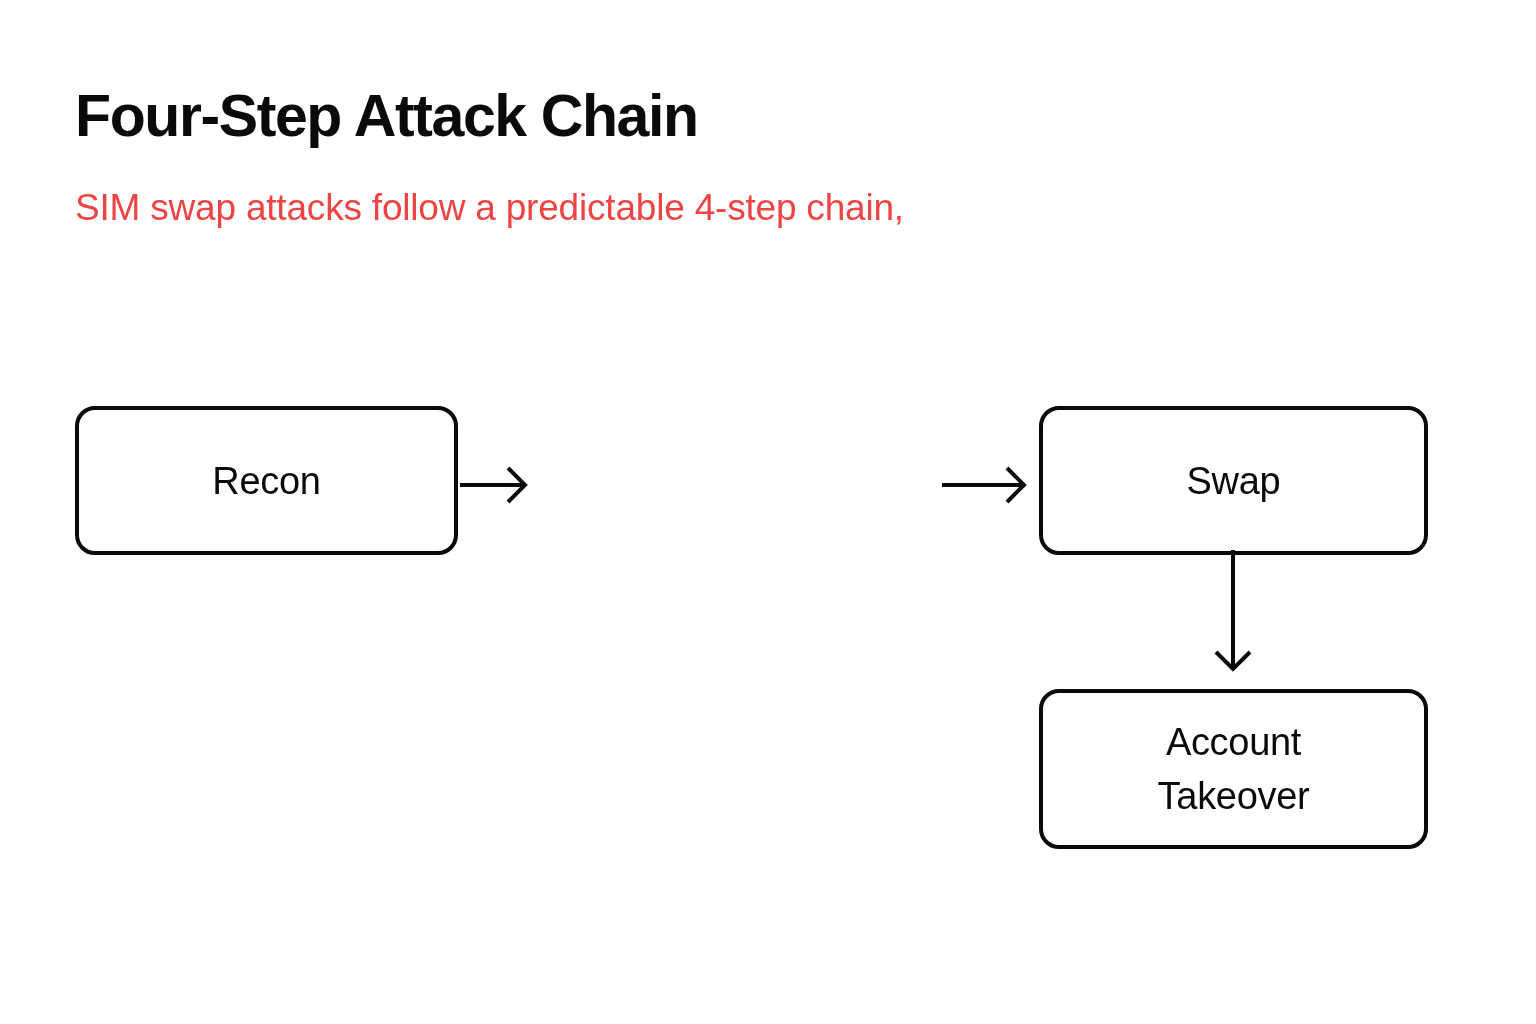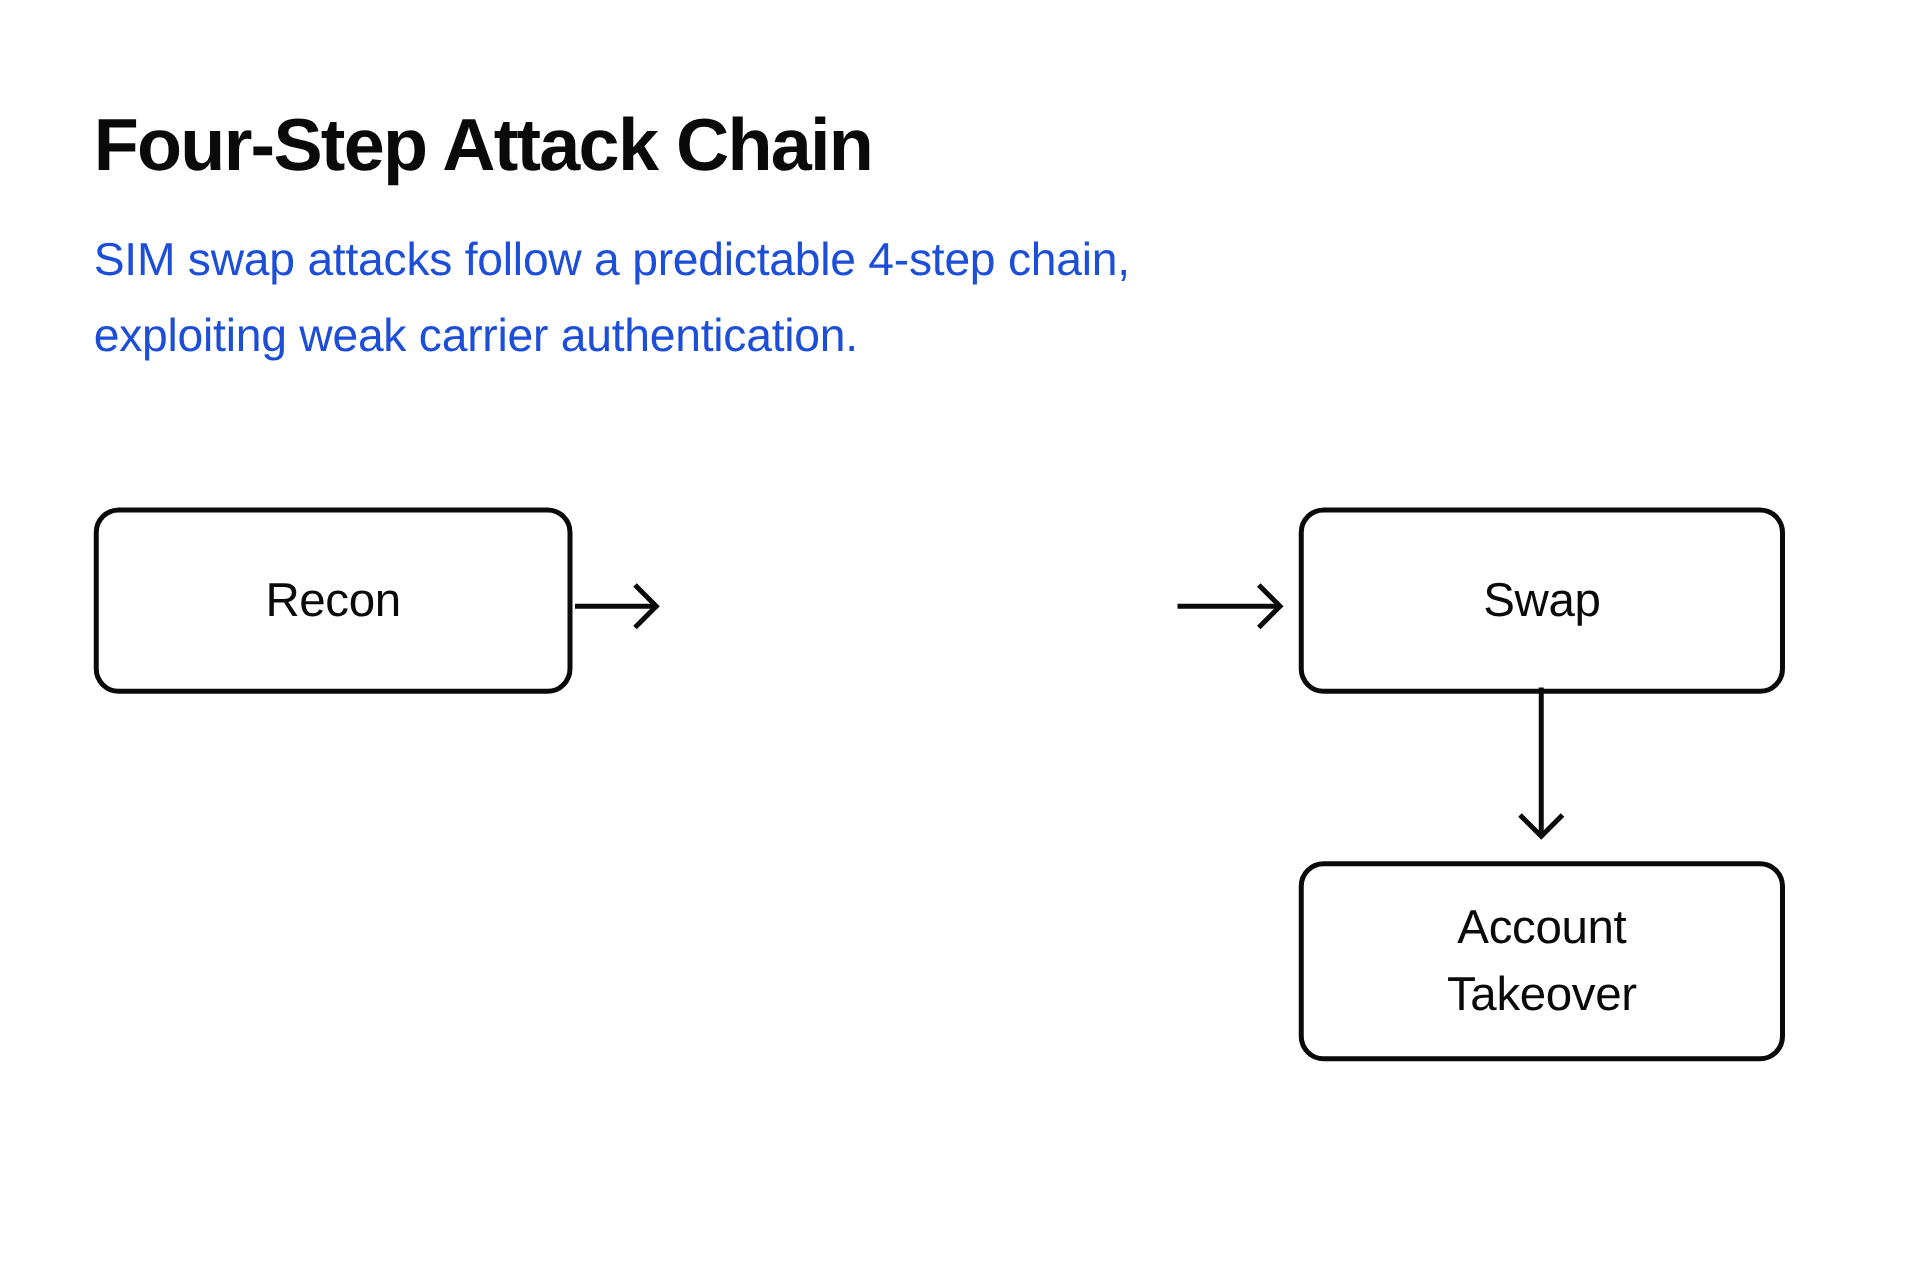--- a/index.html
+++ b/index.html
@@ -41,21 +41,21 @@
     color: #0a0a0a;
     white-space: nowrap;
   }
   .subtitle {
     font-size: 37px;
     font-weight: normal;
     line-height: 61px;
     letter-spacing: -0.2px;
     margin: 0;
     padding-top: 27px;
-    color: #1d4ed8;
+    color: #ef4444;
     max-width: 1240px;
   }
   .subtitle .line {
     display: block;
     white-space: nowrap;
   }
 
   
   .flow-layer {
     position: absolute;
@@ -113,21 +113,20 @@
 </style>
 </head>
 <body>
 
 <div id="canvas">
 
   <div class="header">
     <h1 class="title">Four-Step Attack Chain</h1>
     <p class="subtitle">
       <span class="line">SIM swap attacks follow a predictable 4-step chain,</span>
-      <span class="line">exploiting weak carrier authentication.</span>
     </p>
   </div>
 
   <div class="flow-layer">
 
     <div class="node" id="node-recon">
       <span class="node-label">Recon</span>
     </div>
 
 

